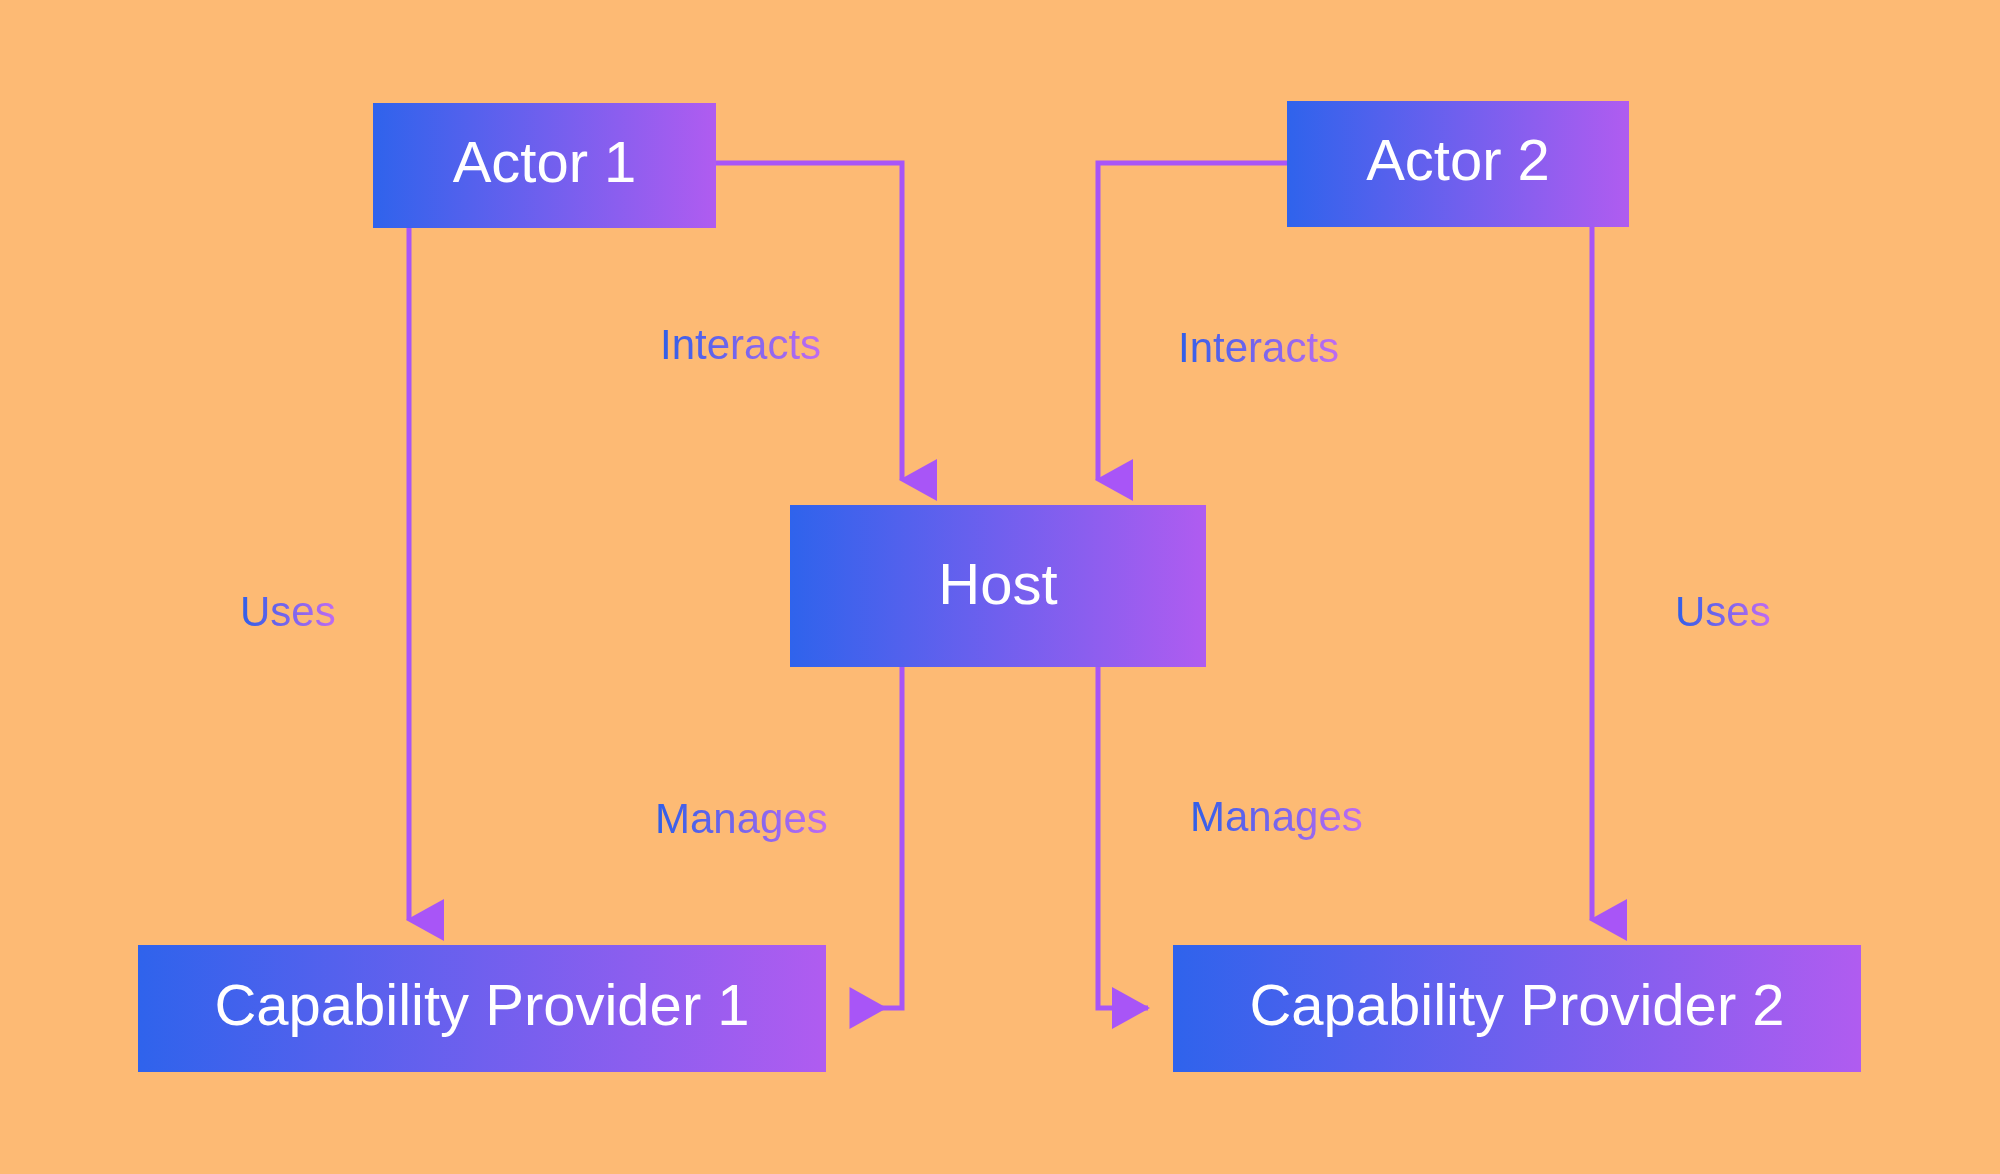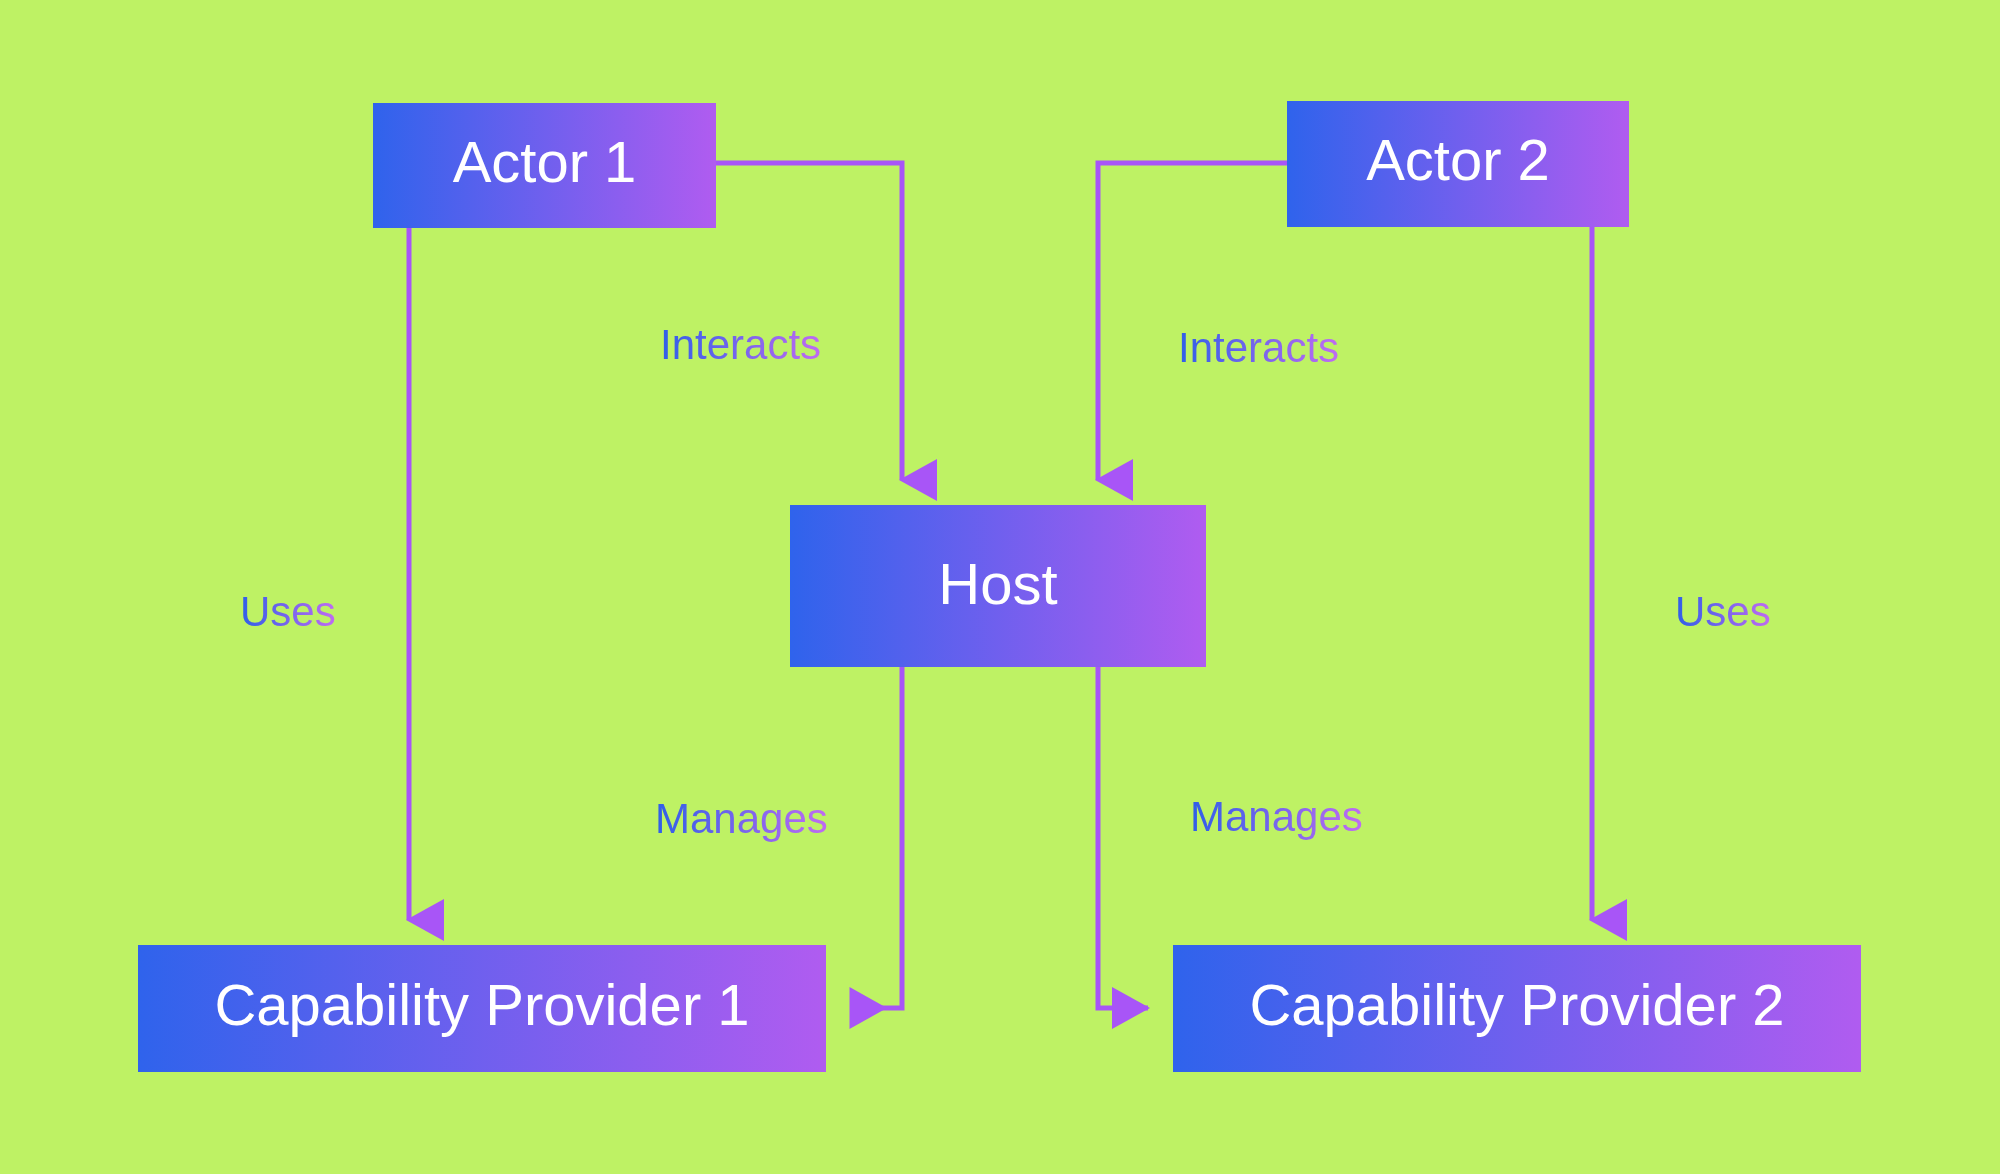--- a/index.html
+++ b/index.html
@@ -9,21 +9,21 @@
     background: #ffffff;
   }
   body {
     font-family: "Liberation Sans", sans-serif;
     -webkit-font-smoothing: antialiased;
   }
   #canvas {
     position: relative;
     width: 2000px;
     height: 1174px;
-    background: #bef264;
+    background: #fdba74;
     overflow: hidden;
   }
   #diagram-svg {
     position: absolute;
     left: 0;
     top: 0;
     width: 2000px;
     height: 1174px;
   }
   .node-label {

